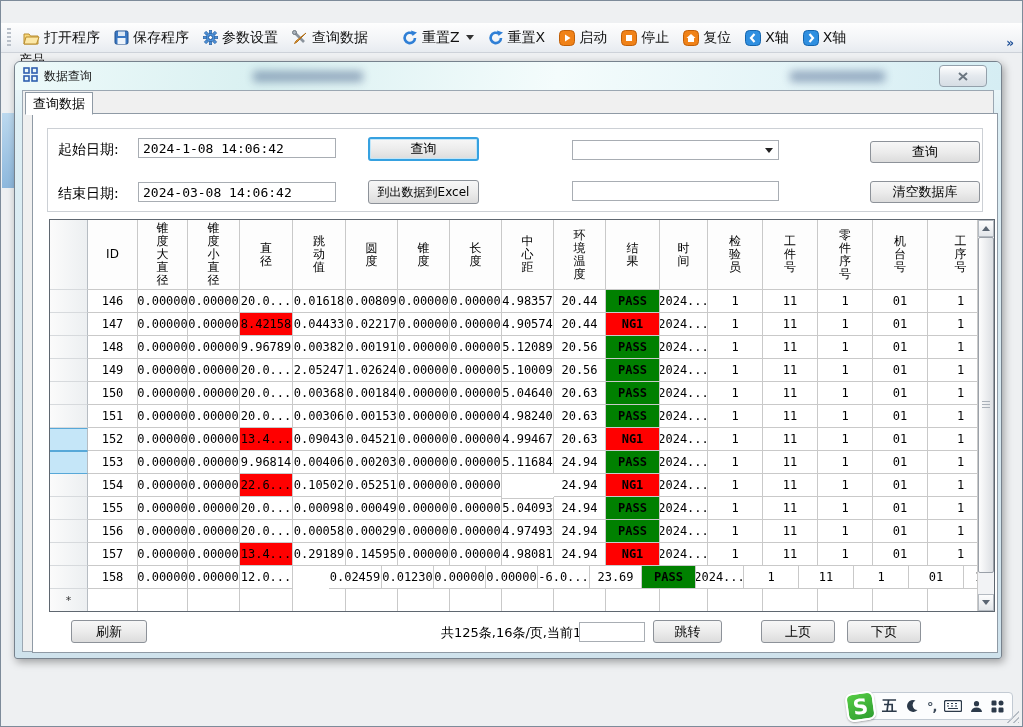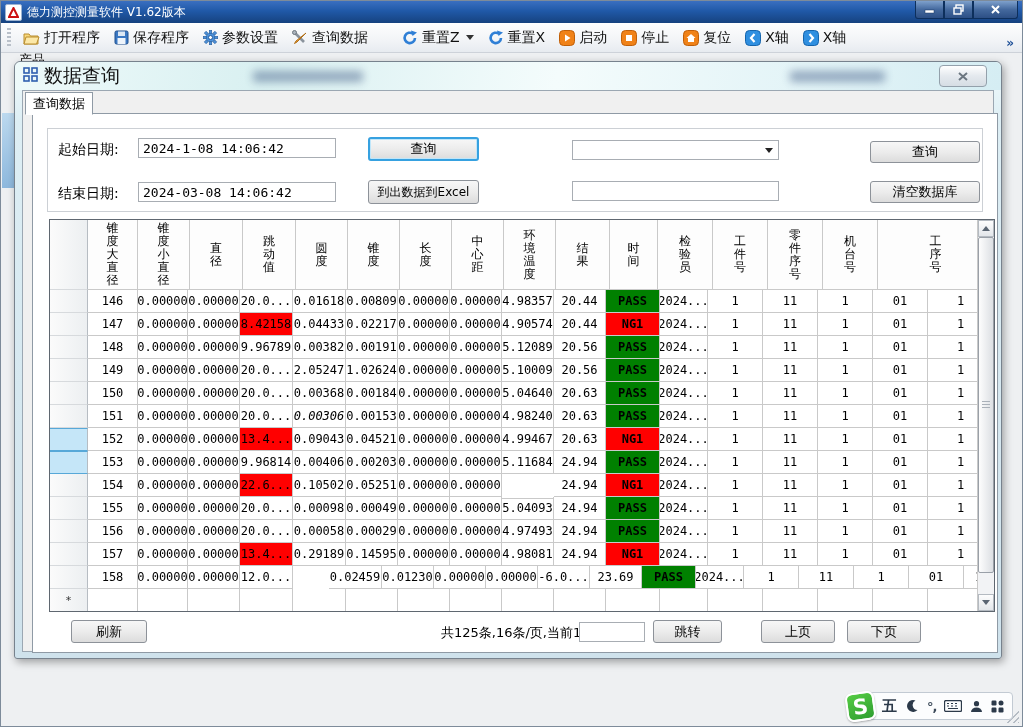--- a/index.html
+++ b/index.html
@@ -48,21 +48,21 @@
     border:1px solid #77828d;border-radius:6px 6px 3px 3px;
     background:linear-gradient(180deg,#f2fbfc 0%,#ddeef4 10%,#cfe2ec 100%);
     box-shadow:2px 3px 8px rgba(0,0,0,.35);box-sizing:border-box;}
   .dlg-titlebar{position:absolute;left:0;top:0;width:100%;height:28px;
     background:linear-gradient(100deg,#eefafa 0%,#d9f0f1 25%,#f4fcfc 55%,#d5edf3 100%);
     border-radius:6px 6px 0 0;display:flex;align-items:center;padding:0 8px;box-sizing:border-box;overflow:hidden;}
   .smudge{position:absolute;top:9px;height:11px;background:#35507e;opacity:.45;filter:blur(4px);border-radius:3px;}
   .smudge.s1{left:238px;width:110px;}
   .smudge.s2{left:775px;width:95px;}
   .dlg-icon{margin-right:6px;}
-  .dlg-title{font-size:19px;color:#111;position:relative;z-index:2;}
+  .dlg-title{font-size:12px;color:#111;position:relative;z-index:2;}
   .dlg-close{position:absolute;right:14px;top:3px;width:46px;height:20px;
     background:linear-gradient(180deg,#ffffff,#e4e9ee 50%,#d6dde4 100%);
     border:1px solid #93a0ab;border-radius:4px;display:flex;align-items:center;justify-content:center;z-index:3;}
   .dlg-client{position:absolute;left:7px;top:28px;right:7px;bottom:6px;
     background:#f0f0f0;border:1px solid #9ba7b2;box-sizing:border-box;}
   .dlg-tab{position:absolute;left:10px;top:30px;width:66px;height:21px;z-index:4;
     background:#fff;border:1px solid #8f9aa5;border-bottom:1px solid #fff;
     font-size:13px;display:flex;align-items:center;justify-content:center;}
   .tab-page{position:absolute;left:10px;top:50px;width:966px;height:540px;
     background:#fff;border:1px solid #8f9aa5;box-sizing:border-box;}
@@ -126,47 +126,20 @@
 
   .resize-grip{position:absolute;right:3px;bottom:3px;width:12px;height:12px;
     background:
       linear-gradient(135deg,transparent 0 50%,#b5bcc4 50% 58%,transparent 58% 72%,#b5bcc4 72% 80%,transparent 80% 94%,#b5bcc4 94%);}
 </style>
 </head>
 <body>
 
 <div class="screen">
 
-  <div class="titlebar">
-    <span class="app-icon">
-      <svg width="11" height="11" viewBox="0 0 11 11">
-          <path d="M1 10 L5.5 1 L10 10 Z" fill="none" stroke="#cc1111" stroke-width="2"></path>
-          <path d="M1 10 H10" stroke="#cc1111" stroke-width="1.5"></path>
-        </svg>
-    </span>
-    <span class="win-title">德力测控测量软件 V1.62版本</span>
-    <div class="winbtns">
-      <div class="winbtn first">
-        <svg width="12" height="9" viewBox="0 0 12 9">
-            <rect x="1" y="5" width="9" height="3" fill="#fff" stroke="#1a3a66" stroke-width="0.5"></rect>
-          </svg>
-      </div>
-      <div class="winbtn">
-        <svg width="12" height="11" viewBox="0 0 12 11">
-            <rect x="3" y="1" width="7" height="6" fill="none" stroke="#fff" stroke-width="1.4"></rect>
-            <rect x="1" y="4" width="7" height="6" fill="#44699e" stroke="#fff" stroke-width="1.4"></rect>
-          </svg>
-      </div>
-      <div class="winbtn close">
-        <svg width="11" height="11" viewBox="0 0 11 11">
-            <path d="M2 2 L9 9 M9 2 L2 9" stroke="#fff" stroke-width="2"></path>
-          </svg>
-      </div>
-    </div>
-  </div>
 
   <div class="toolbar">
     <div class="tb-grip"></div>
 
     <div class="tb-item">
       <span>
           <svg width="17" height="14" viewBox="0 0 17 14">
             <path d="M1 3 h5 l1.5 2 H15 v8 H1 Z" fill="#f8d87c" stroke="#b98d2f"></path>
             <path d="M3 6 h13 l-2.5 7 H1 Z" fill="#fce8a8" stroke="#b98d2f"></path>
           </svg>
@@ -336,20 +309,21 @@
         <input class="f-input" style="left: 90px; top: 53px; width: 198px;" value="2024-03-08 14:06:42">
         <div class="btn" style="left:320px;top:51px;width:111px;height:24px;font-size:12px;">到出数据到Excel</div>
         <input class="f-input" style="left: 524px; top: 52px; width: 207px;" value="">
         <div class="btn" style="left:822px;top:52px;width:110px;height:22px;">清空数据库</div>
       </div>
 
       <div class="grid">
         <div id="grid-body">
             <div class="g-row g-header">
               <div class="g-rowhdr"></div>
+              <div class="g-cell g-hcell" style="width: 50px; min-width: 50px;">ID</div>
               <div class="g-cell g-hcell" style="width: 50px; min-width: 50px;">锥<br>度<br>大<br>直<br>径</div>
               <div class="g-cell g-hcell" style="width: 52px; min-width: 52px;">锥<br>度<br>小<br>直<br>径</div>
               <div class="g-cell g-hcell" style="width: 53px; min-width: 53px;">直<br>径</div>
               <div class="g-cell g-hcell" style="width: 53px; min-width: 53px;">跳<br>动<br>值</div>
               <div class="g-cell g-hcell" style="width: 52px; min-width: 52px;">圆<br>度</div>
               <div class="g-cell g-hcell" style="width: 52px; min-width: 52px;">锥<br>度</div>
               <div class="g-cell g-hcell" style="width: 52px; min-width: 52px;">长<br>度</div>
               <div class="g-cell g-hcell" style="width: 52px; min-width: 52px;">中<br>心<br>距</div>
               <div class="g-cell g-hcell" style="width: 52px; min-width: 52px;">环<br>境<br>温<br>度</div>
               <div class="g-cell g-hcell" style="width: 54px; min-width: 54px;">结<br>果</div>
@@ -459,21 +433,21 @@
               <div class="g-cell" style="width: 55px; min-width: 55px;">1</div>
               <div class="g-cell" style="width: 55px; min-width: 55px;">01</div>
               <div class="g-cell" style="flex: 1 1 0%;">1</div>
             </div>
             <div class="g-row">
               <div class="g-rowhdr"></div>
               <div class="g-cell" style="width: 50px; min-width: 50px;">151</div>
               <div class="g-cell" style="width: 50px; min-width: 50px;">0.00000</div>
               <div class="g-cell" style="width: 52px; min-width: 52px;">0.00000</div>
               <div class="g-cell" style="width: 53px; min-width: 53px;">20.0...</div>
-              <div class="g-cell" style="width: 53px; min-width: 53px; font-style: italic;">0.00306</div>
+              <div class="g-cell" style="width: 53px; min-width: 53px;">0.00306</div>
               <div class="g-cell" style="width: 52px; min-width: 52px;">0.00153</div>
               <div class="g-cell" style="width: 52px; min-width: 52px;">0.00000</div>
               <div class="g-cell" style="width: 52px; min-width: 52px;">0.00000</div>
               <div class="g-cell" style="width: 52px; min-width: 52px;">4.98240</div>
               <div class="g-cell" style="width: 52px; min-width: 52px;">20.63</div>
               <div class="g-cell cell-pass" style="width: 54px; min-width: 54px; background: rgb(0, 128, 0);">PASS</div>
               <div class="g-cell" style="width: 48px; min-width: 48px;">2024...</div>
               <div class="g-cell" style="width: 55px; min-width: 55px;">1</div>
               <div class="g-cell" style="width: 55px; min-width: 55px;">11</div>
               <div class="g-cell" style="width: 55px; min-width: 55px;">1</div>

